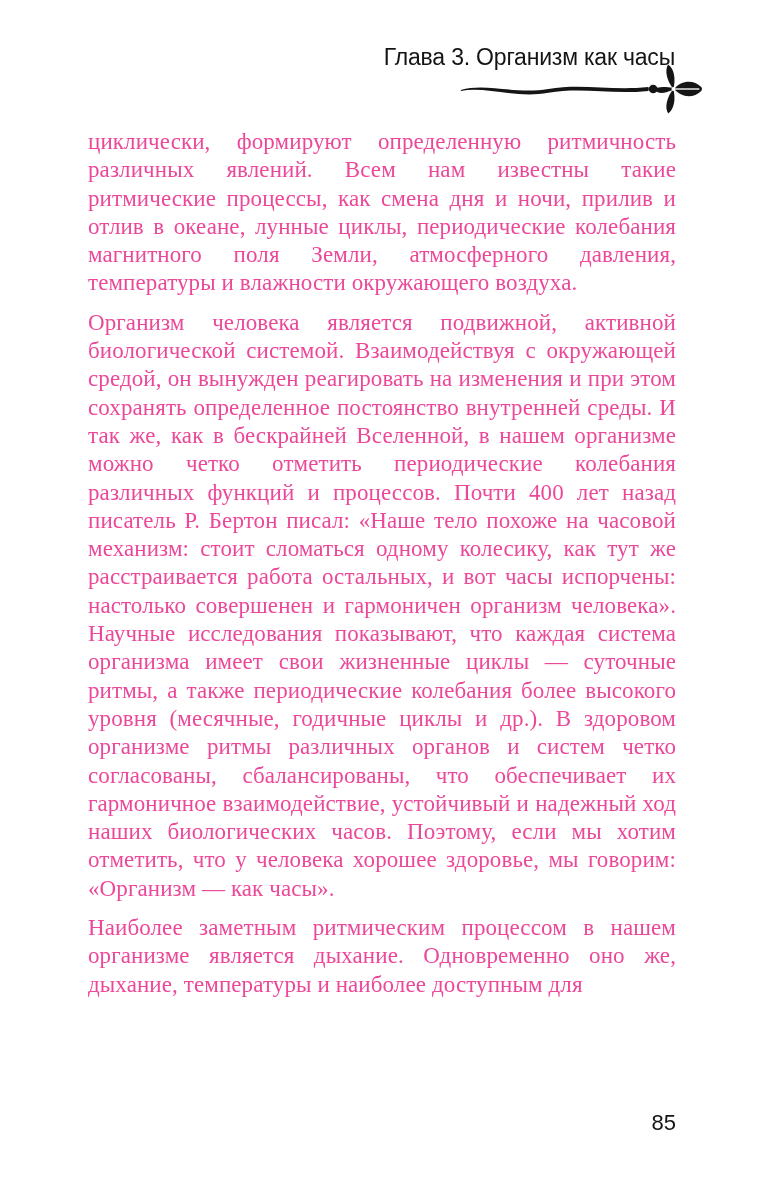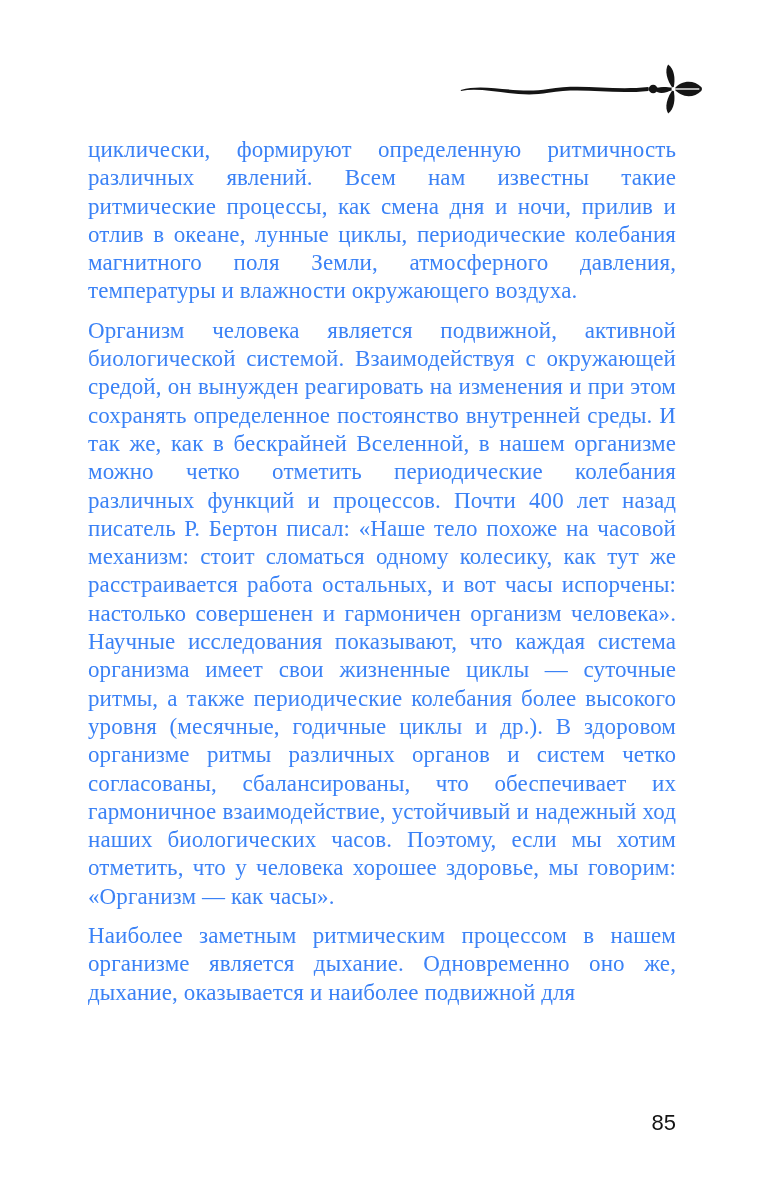--- a/index.html
+++ b/index.html
@@ -23,26 +23,26 @@
     color: #141414;
     white-space: nowrap;
   }
   .flourish {
     position: absolute;
     top: 61px; right: 56px;
     width: 250px; height: 56px;
   }
   .body-text {
     position: absolute;
-    top: 136px; left: 88px;
+    top: 128px; left: 88px;
     width: 588px;
     font-size: 23px;
     line-height: 28.3px;
     text-align: justify;
-    color: #3b82f6;
+    color: #ec4899;
     letter-spacing: 0.1px;
   }
   .body-text p {
     margin: 0 0 11px 0;
     hyphens: manual;
     -webkit-hyphens: manual;
   }
   .page-number {
     position: absolute;
     top: 1110px; right: 87px;
@@ -50,20 +50,21 @@
     font-weight: normal;
     font-size: 22px;
     color: #141414;
   }
 </style>
 </head>
 <body>
 
 <div class="page">
 
+  <div class="chapter-title">Глава 3. Организм как часы</div>
 
   <svg class="flourish" viewBox="0 0 260 58" xmlns="http://www.w3.org/2000/svg" aria-hidden="true">
 
     <path fill="#151515" d="M4,30 C30,22 60,35 95,29 C130,23 160,31 199,27
          L199,31 C160,35 130,27 95,33 C60,39 30,26 4,31 Z"></path>
 
     <circle cx="204" cy="29" r="4.5" fill="#151515"></circle>
     <line x1="199" y1="29" x2="224" y2="29" stroke="#151515" stroke-width="3"></line>
 
     <g>
@@ -78,18 +79,18 @@
       </g>
       <path fill="#151515" d="M226,29 C233,20 246,19 254,27 C255,28 255,30 254,31 C246,39 233,38 226,29 Z"></path>
       <line x1="226" y1="29" x2="252" y2="29" stroke="#ffffff" stroke-width="1.4"></line>
       <circle cx="225" cy="29" r="2" fill="#ffffff"></circle>
     </g>
   </svg>
 
   <div class="body-text">
     <p>циклически, формируют определенную ритмич­ность различных явлений. Всем нам известны такие ритмические процессы, как смена дня и ночи, при­лив и отлив в океане, лунные циклы, периодические колебания магнитного поля Земли, атмосферного давления, температуры и влажности окружающего воздуха.</p>
     <p>Организм человека является подвижной, активной биологической системой. Взаимодействуя с окру­жающей средой, он вынужден реагировать на изме­нения и при этом сохранять определенное постоян­ство внутренней среды. И так же, как в бескрайней Вселенной, в нашем организме можно четко отме­тить периодические колебания различных функций и процессов. Почти 400 лет назад писатель Р. Бертон писал: «Наше тело похоже на часовой механизм: стоит сломаться одному колесику, как тут же рас­страивается работа остальных, и вот часы испорче­ны: настолько совершенен и гармоничен организм человека». Научные исследования показывают, что каждая система организма имеет свои жизненные циклы — суточные ритмы, а также периодические колебания более высокого уровня (месячные, го­дичные циклы и др.). В здоровом организме ритмы различных органов и систем четко согласованы, сба­лансированы, что обеспечивает их гармоничное вза­имодействие, устойчивый и надежный ход наших биологических часов. Поэтому, если мы хотим отме­тить, что у человека хорошее здоровье, мы говорим: «Организм — как часы».</p>
-    <p>Наиболее заметным ритмическим процессом в на­шем организме является дыхание. Одновременно оно же, дыхание, оказывается и наиболее подвижной для</p>
+    <p>Наиболее заметным ритмическим процессом в на­шем организме является дыхание. Одновременно оно же, дыхание, температуры и наиболее доступным для</p>
   </div>
 
   <div class="page-number">85</div>
 
 </div>
 
 </body></html>

